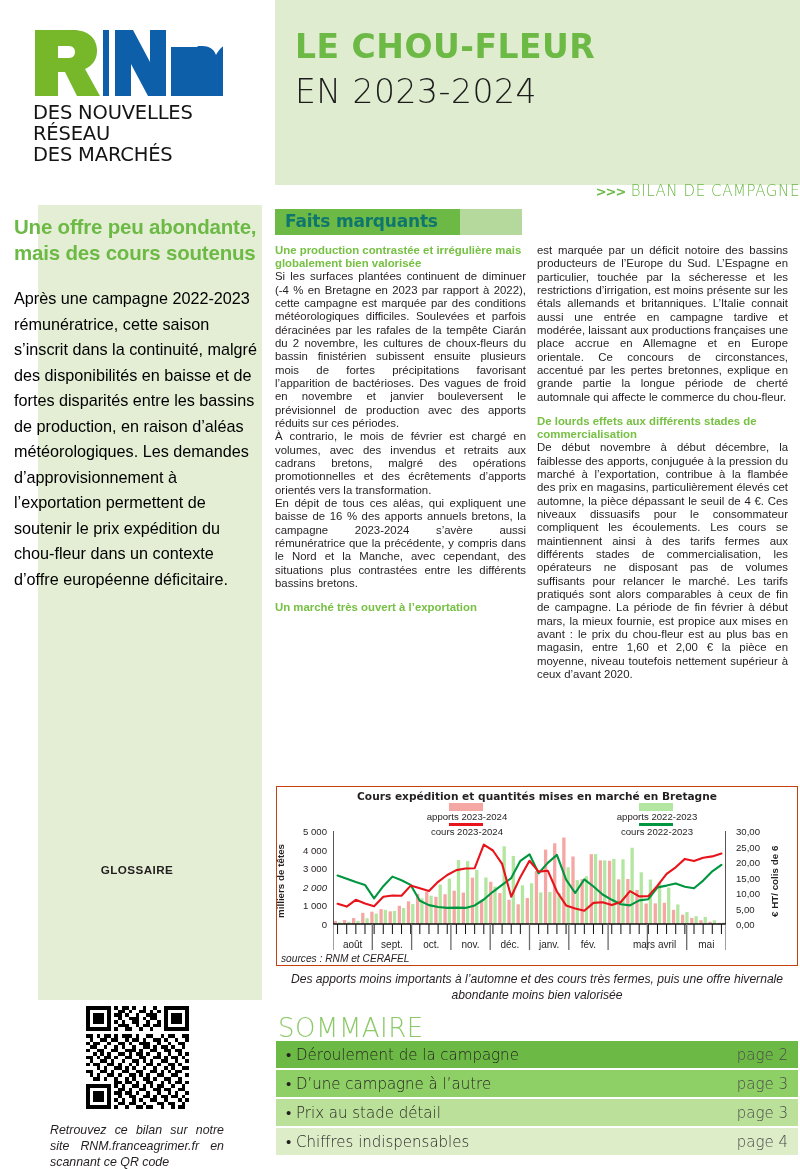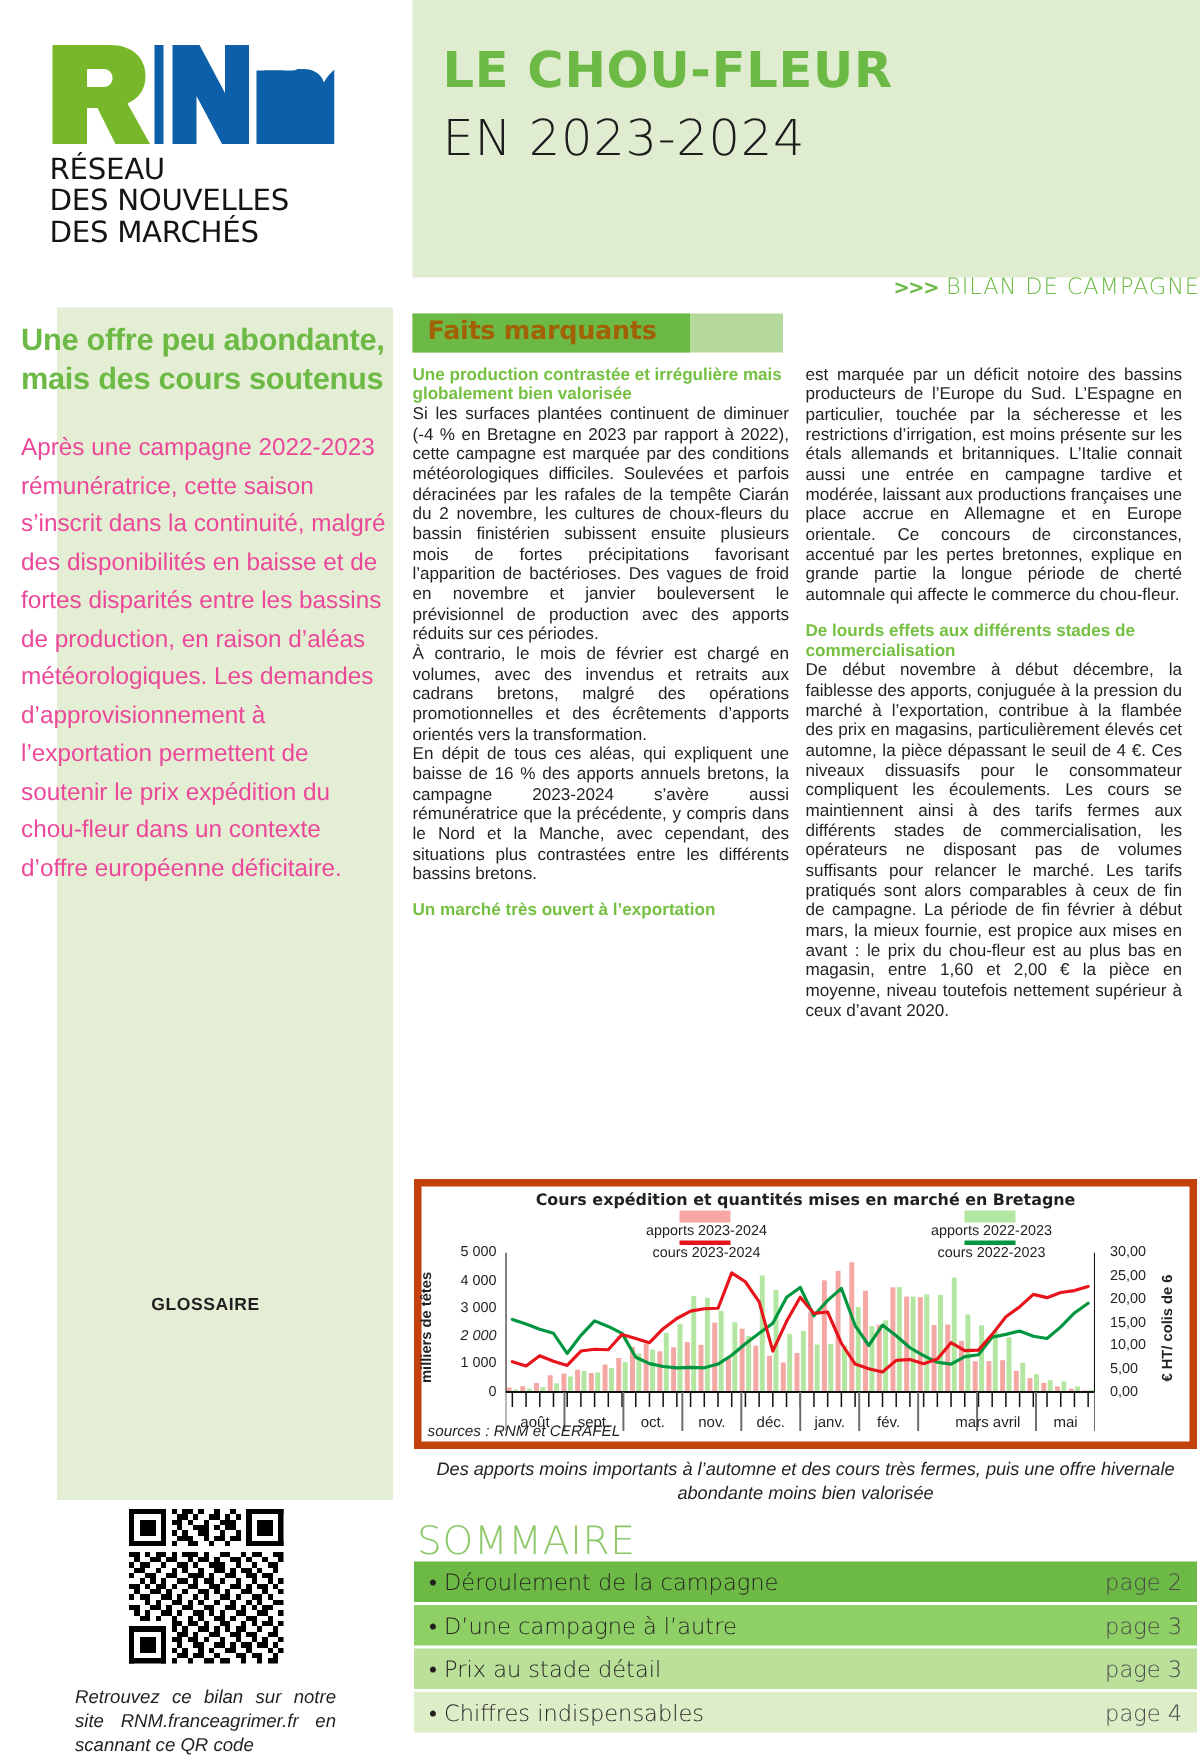--- a/index.html
+++ b/index.html
@@ -50,21 +50,21 @@
     position:absolute; left:38px; top:205px; width:224px; height:795px;
     background:#e4eed5;
   }
   #left-col { position:absolute; left:8px; top:214px; width:258px; }
   #lead-title {
     color:#6cba45; font-weight:bold; font-size:20.5px; line-height:26px;
     padding:0 6px; letter-spacing:-0.2px;
   }
   #lead-body {
     margin-top:20px; padding:0 6px;
-    font-size:16.2px; line-height:25.5px; color:#ec4899;
+    font-size:16.2px; line-height:25.5px; color:#000000;
   }
   #glossary {
     position:absolute; left:8px; top:862px; width:258px;
     font-size:11.7px; line-height:15.5px; color:#231f20;
   }
   #glossary-title { text-align:center; font-weight:bold; font-size:11.7px; letter-spacing:.4px; margin-bottom:4px;}
   #glossary ul { margin:0; padding:0; list-style:none; }
   #glossary li { margin:0; }
   #glossary li.just { text-align:justify; }
 
@@ -80,21 +80,21 @@
   #fm-bar-bg {
     position:absolute; left:275px; top:209px; width:247px; height:26px;
     background:#b5d99c;
   }
   #fm-bar {
     position:absolute; left:275px; top:209px; width:185px; height:26px;
     background:#6cba45;
   }
   #fm-label {
     position:absolute; left:285px; top:211px;
-    color:#a16207; font-weight:bold; font-size:17px;
+    color:#0f766e; font-weight:bold; font-size:17px;
     font-family:"DejaVu Sans", sans-serif; letter-spacing:-0.2px;
   }
 
   
   .body-col {
     position:absolute; top:244px; width:251px;
     font-size:11.4px; line-height:13.35px; color:#231f20;
     text-align:justify;
   }
   #col-a { left:275px; }
@@ -102,21 +102,21 @@
   .sub-head {
     color:#76c043; font-weight:bold; font-size:11.4px; line-height:13.1px;
     text-align:left; margin-bottom:0px;
   }
   .para { text-align:justify; }
   .gap { height:11px; }
 
   
   #chart-box {
     position:absolute; left:276px; top:786px; width:522px; height:180px;
-    border:5px solid #c2410c; background:#ffffff;
+    border:1px solid #c2410c; background:#ffffff;
   }
   #chart-title {
     text-align:center; font-weight:bold; font-size:10.6px; color:#231f20;
     margin-top:3px; font-family:"DejaVu Sans", sans-serif;
   }
   #legend {
     position:absolute; left:95px; top:16px; width:380px;
     display:grid; grid-template-columns:1fr 1fr; row-gap:1px;
     font-size:9.6px; color:#231f20;
   }
@@ -186,22 +186,22 @@
       <path d="M2 2 H40 C56 2 64 11 64 23 C64 32 59 38 52 41 L67 68 H44 L32 44 H25 V68 H2 Z M25 18 V30 H36 C40 30 42 27 42 24 C42 21 40 18 36 18 Z" fill="#76b82a"></path>
       <rect x="70" y="2" width="6" height="66" fill="#0c5fa8"></rect>
       <path d="M82 2 H100 L117 34 V2 H133 V68 H115 L98 36 V68 H82 Z" fill="#0c5fa8"></path>
       <path d="M138 19 H156 V25 C159 20 164 18 169 18 C176 18 181 21 183 27 C186 21 191 18 190 18 V68 H172 V38 C172 34 170 32 167 32 C163 32 161 34 161 38 V68 H143 V19 Z" fill="#0c5fa8"></path>
       <path d="M138 19 H155 V68 H138 Z" fill="#0c5fa8"></path>
       <path d="M155 19 H172 V68 H155 Z" fill="#0c5fa8"></path>
       <path d="M165 18 C176 18 183 24 183 34 V68 H168 V35 C168 31 166 29 162 29 Z" fill="#0c5fa8"></path>
     </svg>
   </div>
   <div id="logo-words">
+    <div>DES NOUVELLES</div>
     <div>RÉSEAU</div>
-    <div>DES NOUVELLES</div>
     <div>DES MARCHÉS</div>
   </div>
 </div>
 
 <div id="header-band"></div>
 <div id="doc-title-1">LE CHOU-FLEUR</div>
 <div id="doc-title-2">EN 2023-2024</div>
 <div id="bilan-line">
   <span class="chev">&gt;&gt;&gt;</span>
   <span>BILAN DE CAMPAGNE</span>

